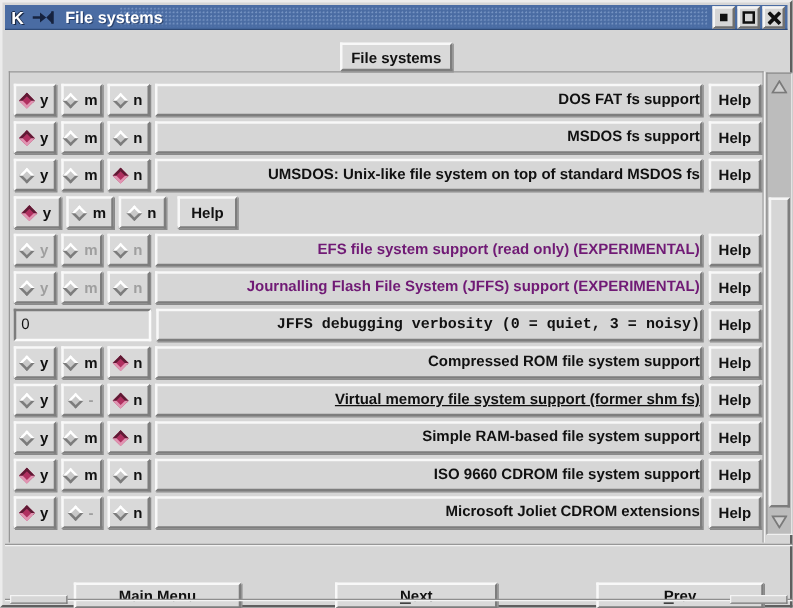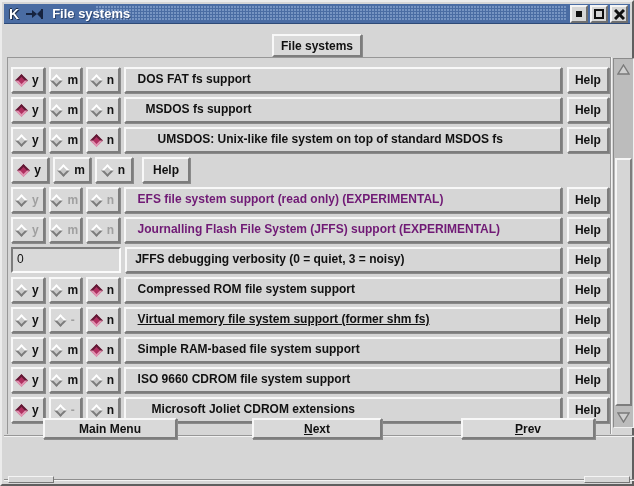--- a/index.html
+++ b/index.html
@@ -81,21 +81,21 @@
 
   .entry {
     width:126px; height:26px; margin-right:4px;
     background:#d9d9d9; border:2px solid; border-color:#7c7c7c #fbfbfb #fbfbfb #7c7c7c;
     font-size:12px; font-weight:normal; color:#111; line-height:21px; padding-left:4px;
   }
 
   .slab {
     width:504px; height:26px;
     background:#d6d6d6; border:2px solid; border-color:#f8f8f8 #7d7d7d #7d7d7d #f8f8f8;
-    box-shadow:1px 1px 0 #8a8a8a; overflow:hidden; white-space:nowrap;
+    box-shadow:1px 1px 0 #8a8a8a; overflow:hidden; white-space:nowrap;text-align:right;
   }
   .slab-text { display:block; font-weight:bold; font-size:12px; color:#111; line-height:21px; }
   .slab.dis .slab-text { color:#701a75; }
 
   .help-btn { width:48px; height:26px; margin-left:5px; }
 
   
   .scrollbar {
     position:absolute; left:611px; top:56px; width:21px; height:370px;
     background:#bcbcbc; border:1px solid; border-color:#8b8b8b #f0f0f0 #f0f0f0 #8b8b8b;
@@ -104,21 +104,21 @@
   .sb-arrow.up { top:0; }
   .sb-arrow.down { bottom:0; }
   .sb-thumb {
     position:absolute; left:1px; top:99px; width:17px; height:248px;
     background:#d6d6d6; border:2px solid; border-color:#f5f5f5 #7d7d7d #7d7d7d #f5f5f5; cursor:grab;
   }
 
   
   .footer-sep1 { position:absolute; left:2px; top:433px; width:630px; height:1px; background:#979797; }
   .footer-sep2 { position:absolute; left:2px; top:434px; width:630px; height:1px; background:#f2f2f2; }
-  .footer-btn { position:absolute; top:416px; height:21px; }
+  .footer-btn { position:absolute; top:464px; height:21px;margin-left:16px; }
   .btn-mainmenu { left:41px;  width:134px; }
   .btn-next     { left:250px; width:130px; }
   .btn-prev     { left:459px; width:134px; }
   .u { text-decoration:underline; }
 
   .bottom-groove1 { position:absolute; left:2px; top:477px; width:630px; height:1px; background:#8e8e8e; }
   .bottom-groove2 { position:absolute; left:2px; top:478px; width:630px; height:1px; background:#f4f4f4; }
   .grip { position:absolute; top:474px; height:7px; background:#d6d6d6;
           border:1px solid; border-color:#f4f4f4 #777 #777 #f4f4f4; }
   .grip.left { left:6px; width:46px; }
@@ -264,21 +264,21 @@
           <span class="tlet">n</span>
         </div>
         <div class="slab dis">
           <span class="slab-text" style="padding-left: 12px;">Journalling Flash File System (JFFS) support (EXPERIMENTAL)</span>
         </div>
         <button class="tk-btn help-btn">Help</button>
       </div>
       <div class="row">
         <div class="entry">0</div>
         <div class="slab">
-          <span class="slab-text" style="padding-left: 8px;">JFFS debugging verbosity (0 = quiet, 3 = noisy)</span>
+          <span class="slab-text" style="padding-left: 8px; font-family: Liberation Mono, monospace;">JFFS debugging verbosity (0 = quiet, 3 = noisy)</span>
         </div>
         <button class="tk-btn help-btn">Help</button>
       </div>
       <div class="row">
         <div class="tgl">
           <span class="diamond"></span>
           <span class="tlet">y</span>
         </div>
         <div class="tgl">
           <span class="diamond"></span>

